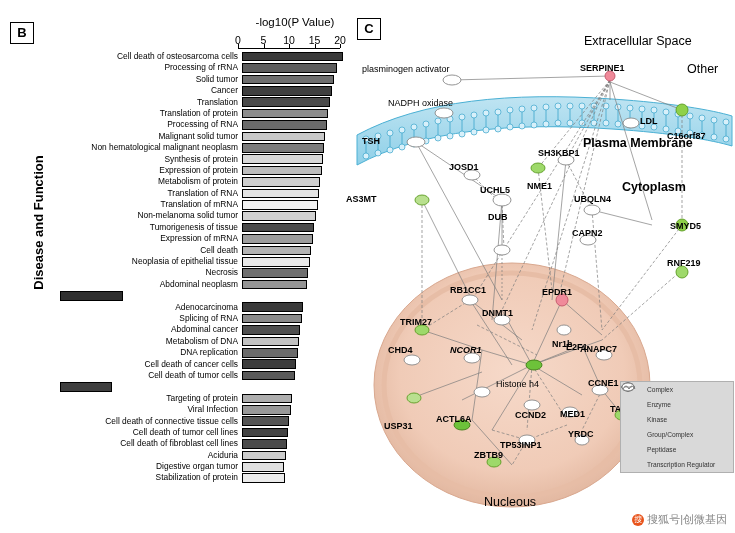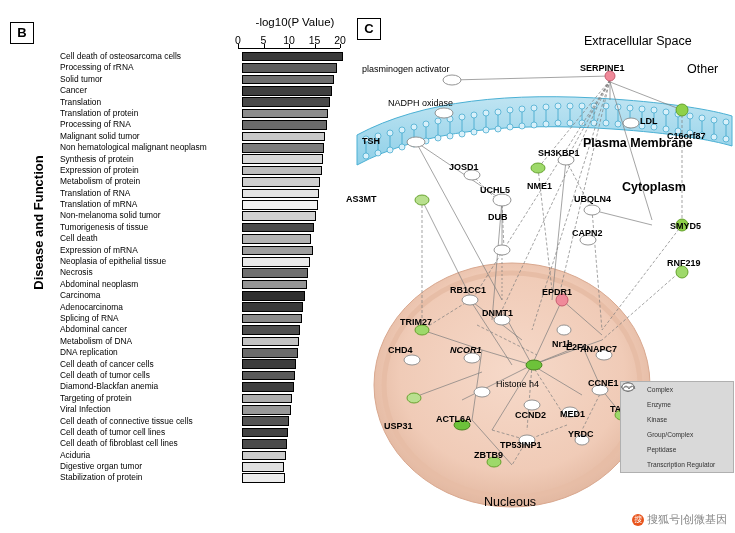--- a/index.html
+++ b/index.html
@@ -15,21 +15,21 @@
   #axis-title{position:absolute;left:225px;top:16px;width:140px;font-size:11.5px;text-align:center;color:#000;}
   #axis-ticks{position:absolute;left:238px;top:34px;width:104px;height:14px;}
   #axis-ticks .tk{position:absolute;font-size:10.5px;color:#000;transform:translateX(-50%);}
   #axis-line{position:absolute;left:238px;top:48px;width:102px;height:1px;background:#000;}
   #axis-line .mk{position:absolute;top:-4px;width:1px;height:4px;background:#000;}
 
   #ylabel{position:absolute;left:-47px;top:215px;width:170px;text-align:center;font-size:13px;font-weight:bold;transform:rotate(-90deg);}
 
   #rows{position:absolute;left:60px;top:51px;width:290px;}
   .row{height:11.4px;display:flex;align-items:center;}
-  .rlabel{width:178px;text-align:left;font-size:8.4px;color:#000;padding-right:4px;white-space:nowrap;overflow:visible;line-height:11.4px;}
+  .rlabel{width:178px;text-align:right;font-size:8.4px;color:#000;padding-right:4px;white-space:nowrap;overflow:visible;line-height:11.4px;}
   .bwrap{width:102px;height:9.6px;position:relative;}
   .bar{height:9.6px;border:0.7px solid #000;box-sizing:border-box;}
 
   
   #panelC{left:352px;top:0;width:383px;height:533px;}
   #panelC svg{position:absolute;left:0;top:0;}
   .nlabel{position:absolute;font-size:9px;color:#000;white-space:nowrap;}
   .nlabel.b{font-weight:bold;}
   .bigLabel{position:absolute;font-size:12.5px;color:#000;white-space:nowrap;}
   .bigLabel.bold{font-weight:bold;}
@@ -155,51 +155,50 @@
           <div class="bar" style="width: 74.46px; background: rgb(210, 210, 210);"></div>
         </div>
       </div>
       <div class="row">
         <div class="rlabel">Tumorigenesis of tissue</div>
         <div class="bwrap">
           <div class="bar" style="width: 72.42px; background: rgb(74, 74, 74);"></div>
         </div>
       </div>
       <div class="row">
+        <div class="rlabel">Expression of mRNA</div>
+        <div class="bwrap">
+          <div class="bar" style="width: 70.89px; background: rgb(157, 157, 157);"></div>
+        </div>
+      </div>
+      <div class="row">
         <div class="rlabel">Cell death</div>
         <div class="bwrap">
           <div class="bar" style="width: 69.36px; background: rgb(179, 179, 179);"></div>
         </div>
       </div>
       <div class="row">
-        <div class="rlabel">Expression of mRNA</div>
-        <div class="bwrap">
-          <div class="bar" style="width: 70.89px; background: rgb(157, 157, 157);"></div>
-        </div>
-      </div>
-      <div class="row">
         <div class="rlabel">Neoplasia of epithelial tissue</div>
         <div class="bwrap">
           <div class="bar" style="width: 67.83px; background: rgb(232, 232, 232);"></div>
         </div>
       </div>
       <div class="row">
         <div class="rlabel">Necrosis</div>
         <div class="bwrap">
           <div class="bar" style="width: 66.3px; background: rgb(111, 111, 111);"></div>
         </div>
       </div>
       <div class="row">
         <div class="rlabel">Abdominal neoplasm</div>
         <div class="bwrap">
           <div class="bar" style="width: 64.77px; background: rgb(148, 148, 148);"></div>
         </div>
       </div>
       <div class="row">
-        <div class="rlabel">Carcinoma</div>
         <div class="bwrap">
           <div class="bar" style="width: 63.24px; background: rgb(47, 47, 47);"></div>
         </div>
       </div>
       <div class="row">
         <div class="rlabel">Adenocarcinoma</div>
         <div class="bwrap">
           <div class="bar" style="width: 61.2px; background: rgb(58, 58, 58);"></div>
         </div>
       </div>
@@ -233,21 +232,20 @@
           <div class="bar" style="width: 54.06px; background: rgb(60, 60, 60);"></div>
         </div>
       </div>
       <div class="row">
         <div class="rlabel">Cell death of tumor cells</div>
         <div class="bwrap">
           <div class="bar" style="width: 52.53px; background: rgb(90, 90, 90);"></div>
         </div>
       </div>
       <div class="row">
-        <div class="rlabel">Diamond-Blackfan anemia</div>
         <div class="bwrap">
           <div class="bar" style="width: 51.51px; background: rgb(63, 63, 63);"></div>
         </div>
       </div>
       <div class="row">
         <div class="rlabel">Targeting of protein</div>
         <div class="bwrap">
           <div class="bar" style="width: 49.98px; background: rgb(174, 174, 174);"></div>
         </div>
       </div>

